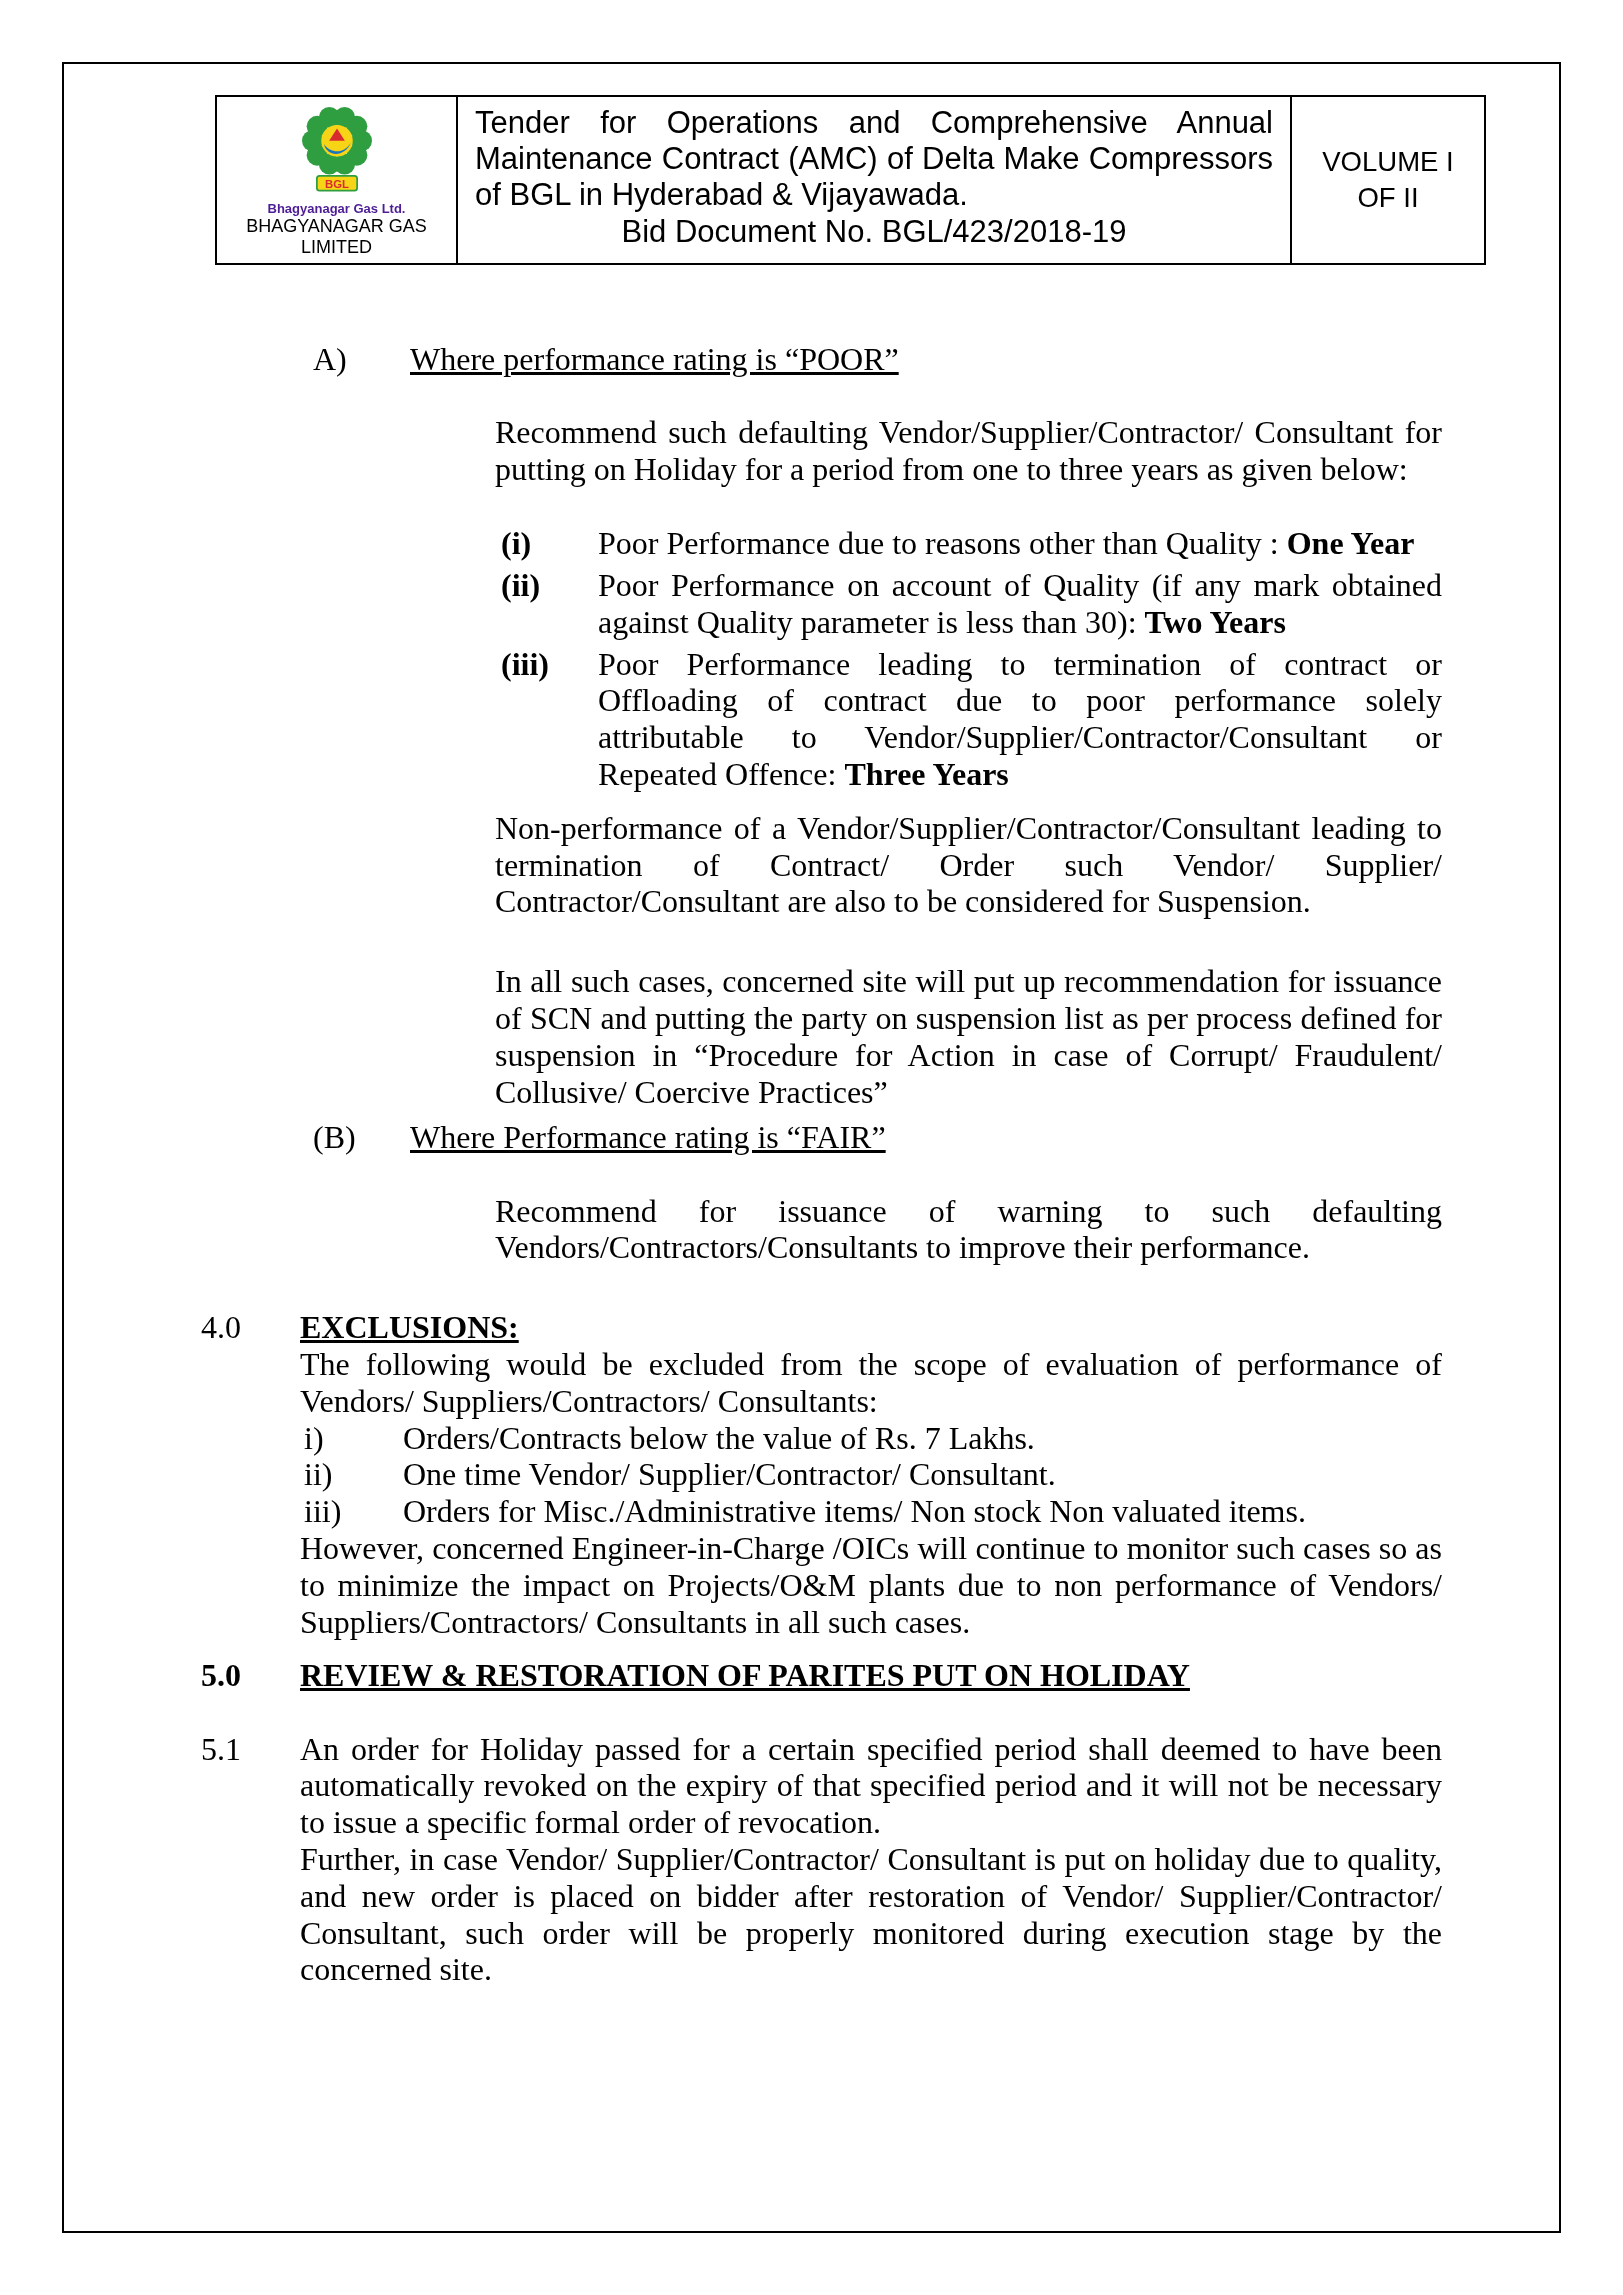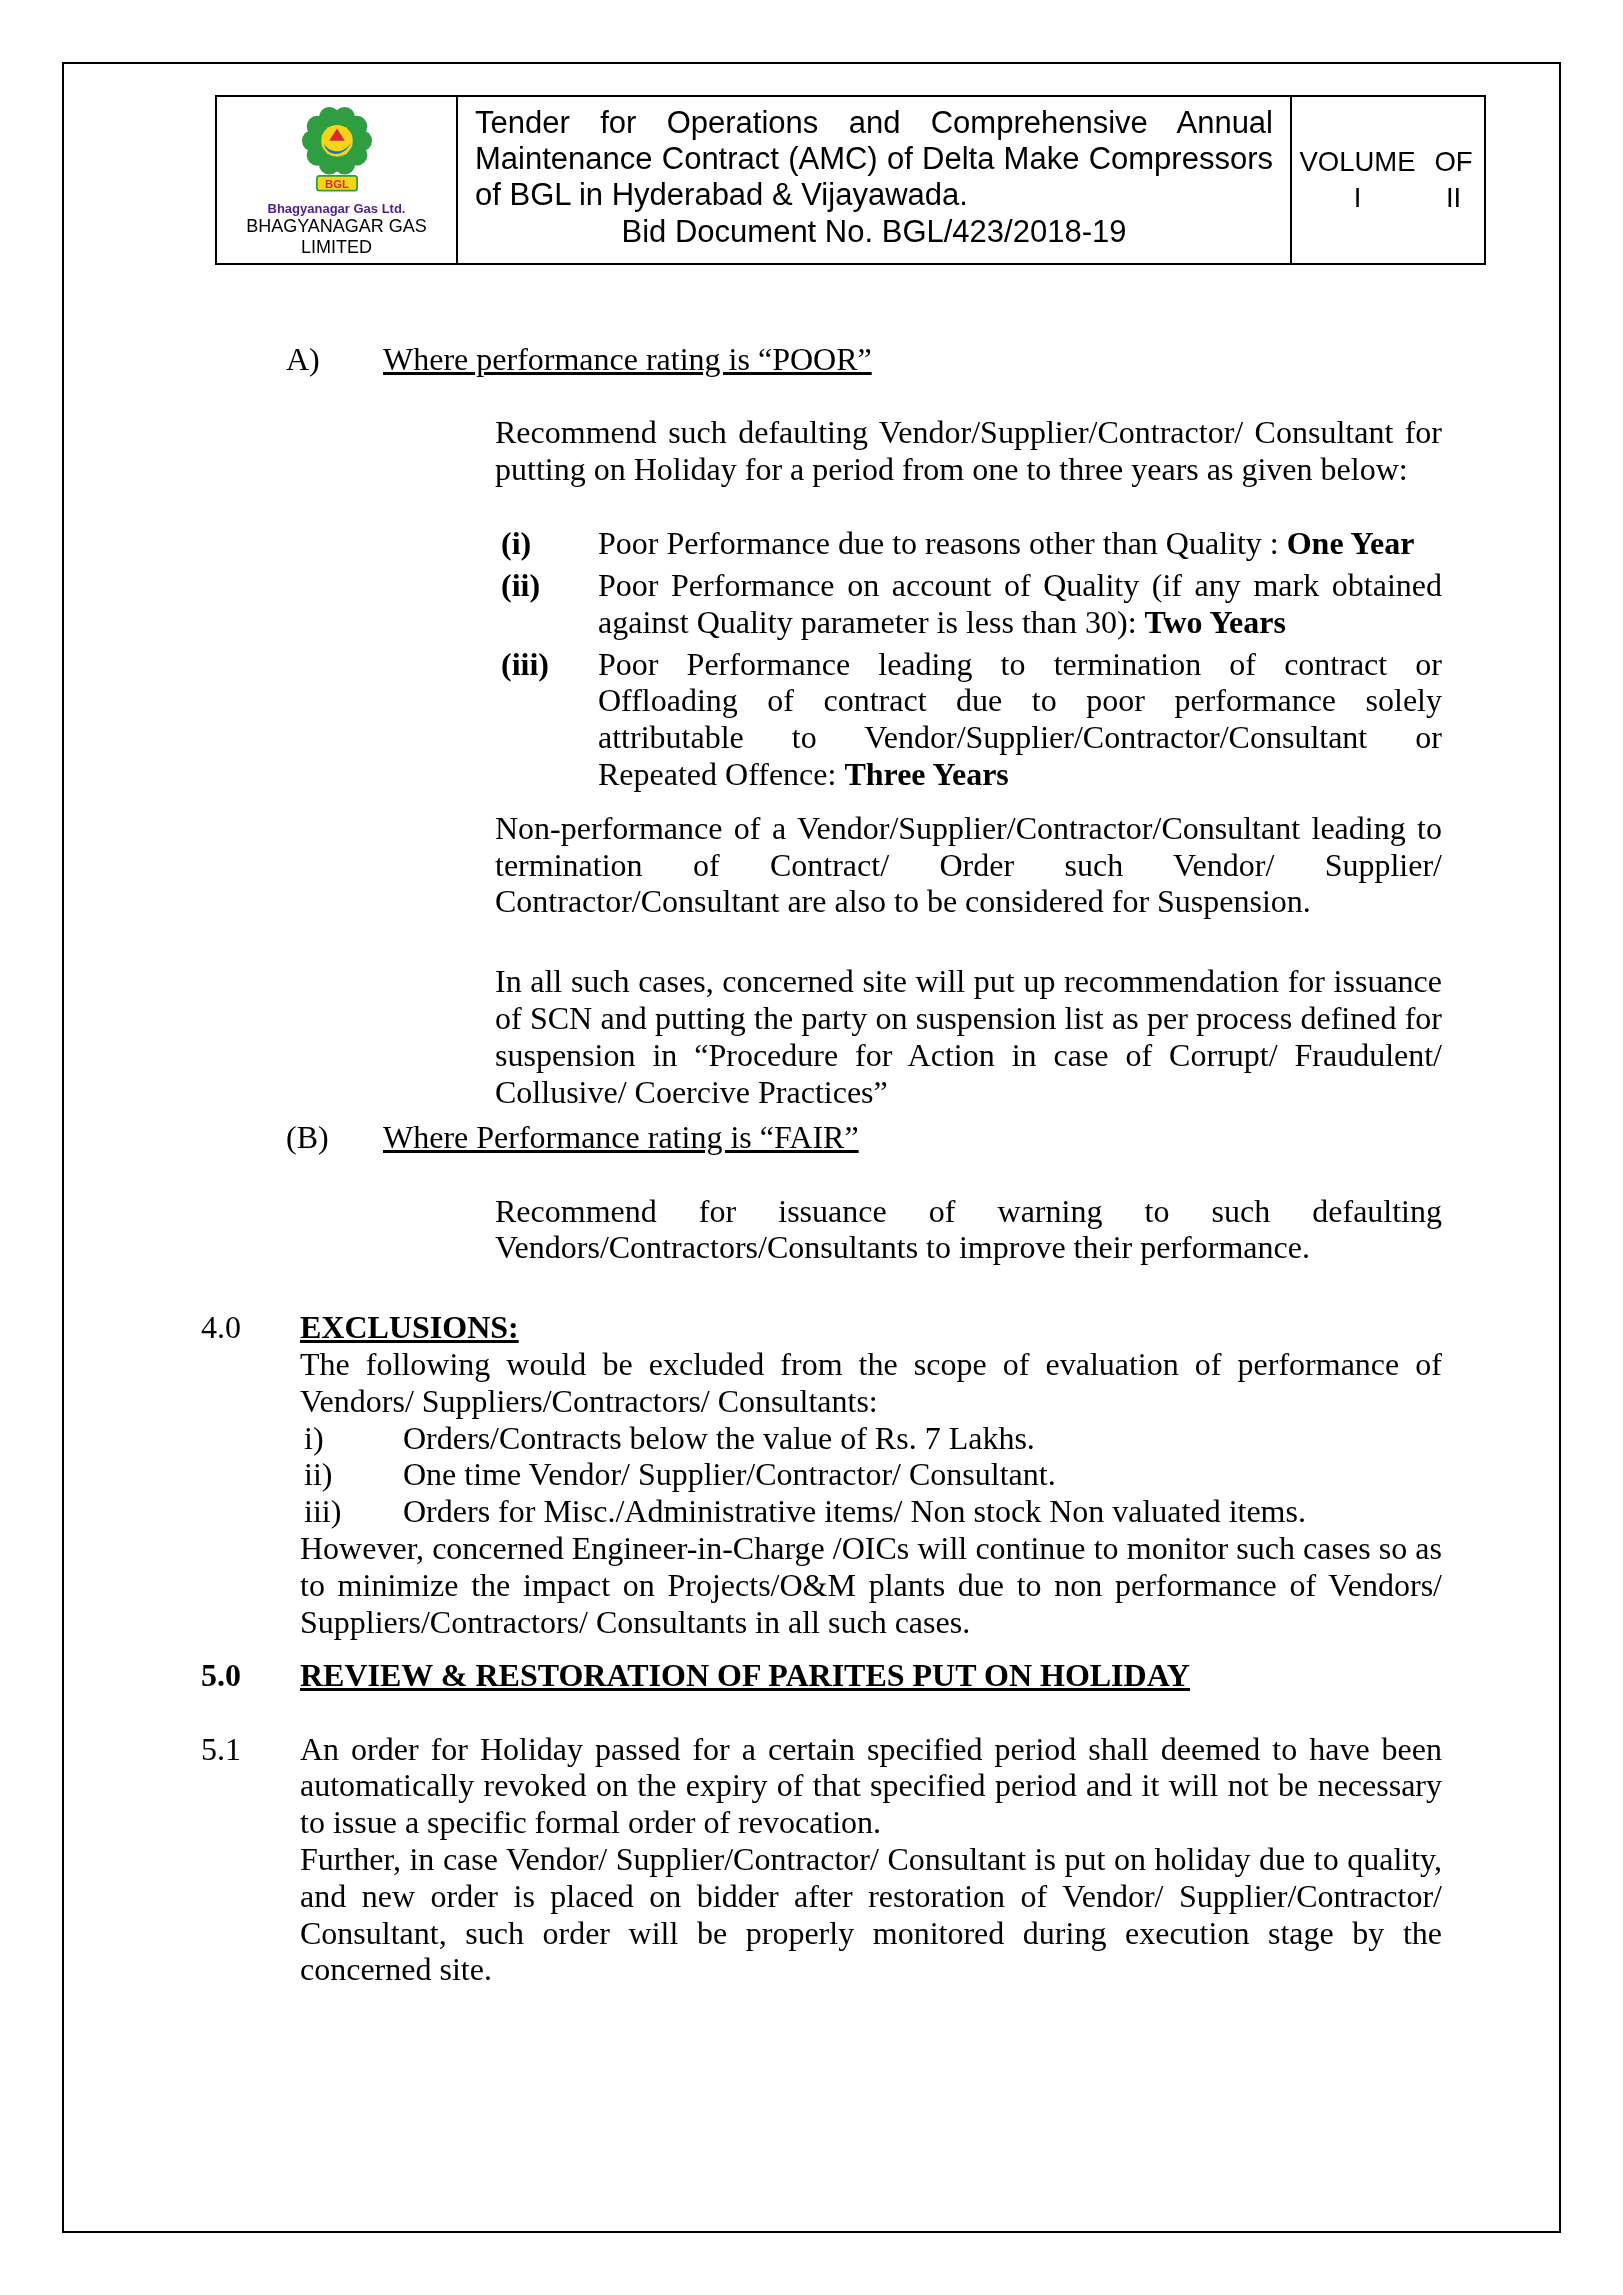--- a/index.html
+++ b/index.html
@@ -41,38 +41,38 @@
     flex: 1 1 auto;
     padding: 7.9px 17px 6.5px 17px;
     font-family: "Liberation Sans", sans-serif;
     font-size: 31px;
     line-height: 1.17;
   }
   .doc-title { text-align: justify; }
   .bid-no { text-align: center; }
   .volume-cell {
     flex: 0 0 196px;
-    display: flex; flex-direction: row; align-items: center; justify-content: center;
+    display: flex; flex-direction: column; align-items: center; justify-content: center;
     font-family: "Liberation Sans", sans-serif;
     font-size: 27.5px;
     line-height: 1.3;
     text-align: center;
   }
 
   
   .content {
     margin: 0 117px 0 137px;
     font-size: 32px;
     line-height: 1.15;
   }
   .para { text-align: justify; }
   .uline { text-decoration: underline; }
   .h-bold { font-weight: bold; text-decoration: underline; }
 
-  .a-row { margin-left: 85px; }
+  .a-row { margin-left: 112px; }
   .a-label { display: inline-block; width: 97px; }
   .indent-a { margin-left: 294px; }
   .indent-h { margin-left: 99px; }
 
   .a-item {
     position: relative;
     margin-left: 397px;
     text-align: justify;
   }
   .a-item + .a-item { margin-top: 5.2px; }

